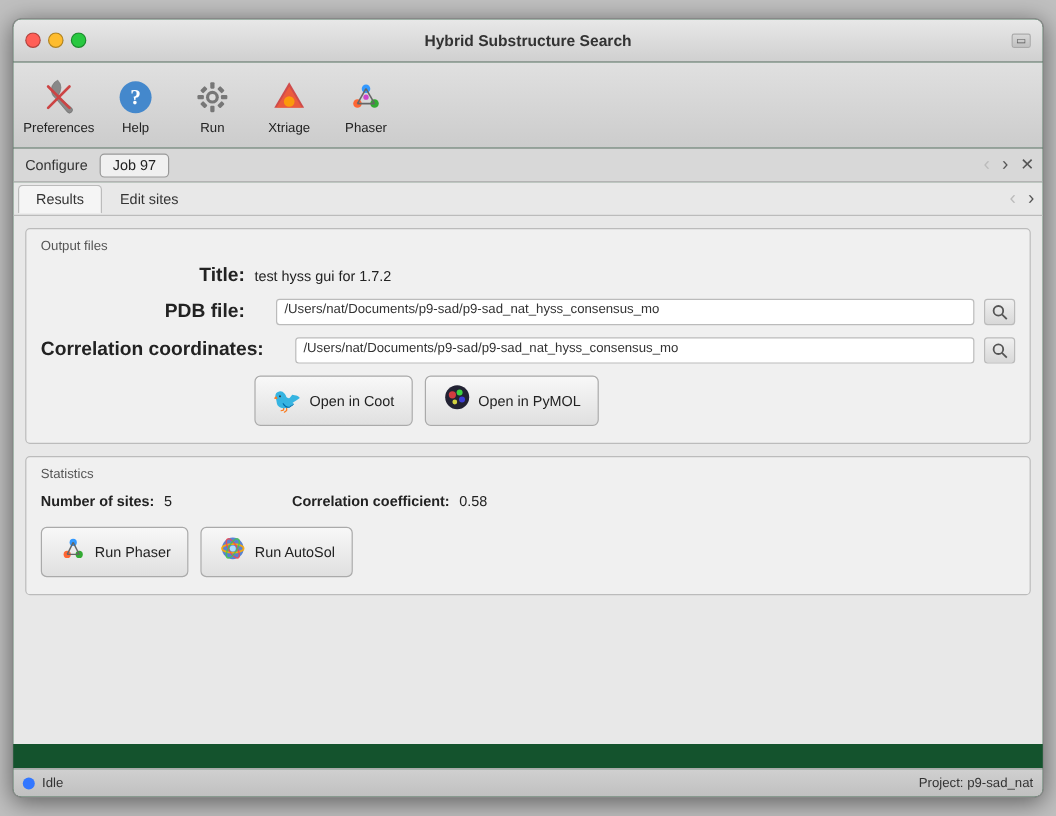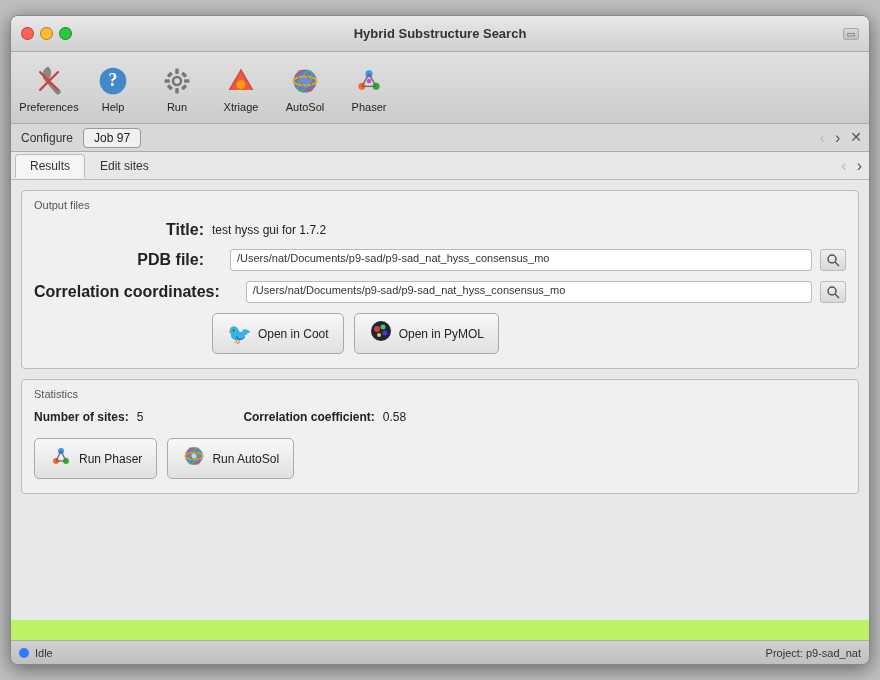--- a/index.html
+++ b/index.html
@@ -9,21 +9,21 @@
       background: #c0c0c0;
       width: 880px;
       height: 680px;
       display: flex;
       align-items: center;
       justify-content: center;
     }
     .window {
       width: 860px;
       height: 650px;
-      background: #bef264;
+      background: #14532d;
       border-radius: 8px;
       box-shadow: 0 4px 20px rgba(0,0,0,0.5);
       display: flex;
       flex-direction: column;
       overflow: hidden;
       border: 1px solid #888;
     }
     
     .title-bar {
       height: 36px;
@@ -415,32 +415,20 @@
       <div class="toolbar-icon">
         <svg class="svg-icon" viewBox="0 0 36 36" xmlns="http://www.w3.org/2000/svg">
           <polygon points="18,4 32,28 4,28" fill="#cc3333" opacity="0.85"></polygon>
           <polygon points="18,8 30,28 6,28" fill="#ff6633" opacity="0.6"></polygon>
           <circle cx="18" cy="22" r="5" fill="#ffaa00" opacity="0.8"></circle>
         </svg>
       </div>
       <span class="toolbar-label">Xtriage</span>
     </div>
 
-    <div class="toolbar-item">
-      <div class="toolbar-icon">
-        <svg class="svg-icon" viewBox="0 0 36 36" xmlns="http://www.w3.org/2000/svg">
-          <circle cx="18" cy="18" r="13" fill="#3366cc" opacity="0.8"></circle>
-          <circle cx="18" cy="18" r="8" fill="#6699ff" opacity="0.7"></circle>
-          <ellipse cx="18" cy="18" rx="13" ry="5" fill="none" stroke="#ffaa00" stroke-width="2" opacity="0.9"></ellipse>
-          <ellipse cx="18" cy="18" rx="13" ry="5" fill="none" stroke="#ff4444" stroke-width="1.5" transform="rotate(60 18 18)" opacity="0.8"></ellipse>
-          <ellipse cx="18" cy="18" rx="13" ry="5" fill="none" stroke="#44cc44" stroke-width="1.5" transform="rotate(-60 18 18)" opacity="0.8"></ellipse>
-        </svg>
-      </div>
-      <span class="toolbar-label">AutoSol</span>
-    </div>
 
     <div class="toolbar-item">
       <div class="toolbar-icon">
         <svg class="svg-icon" viewBox="0 0 36 36" xmlns="http://www.w3.org/2000/svg">
 
           <circle cx="18" cy="10" r="4" fill="#3399ff"></circle>
           <circle cx="10" cy="24" r="4" fill="#ff6633"></circle>
           <circle cx="26" cy="24" r="4" fill="#33aa33"></circle>
           <line x1="18" y1="10" x2="10" y2="24" stroke="#666" stroke-width="1.5"></line>
           <line x1="18" y1="10" x2="26" y2="24" stroke="#666" stroke-width="1.5"></line>

